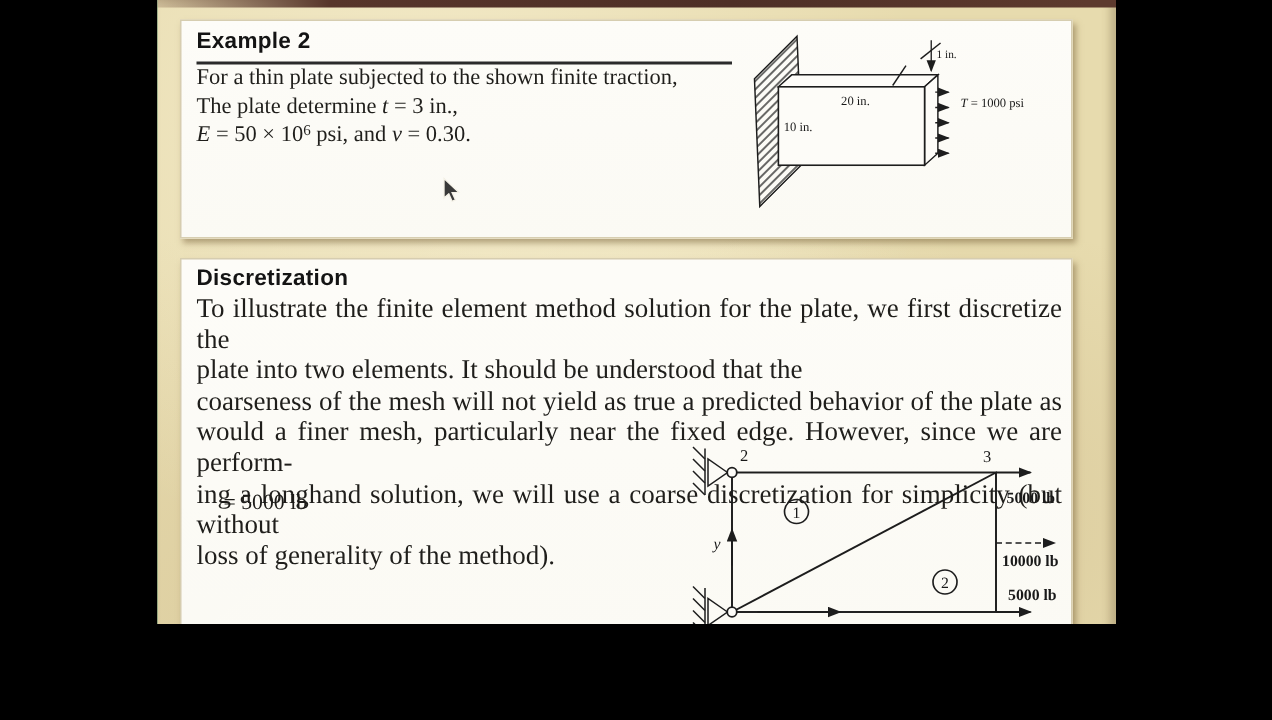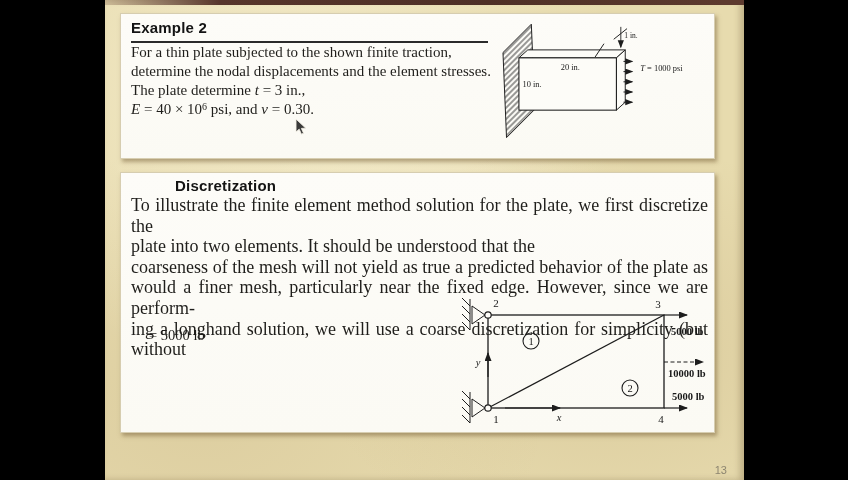--- a/index.html
+++ b/index.html
@@ -1,16 +1,16 @@
 <!DOCTYPE html>
 <html><head>
 <meta charset="utf-8">
 <style>
   html,body{margin:0;padding:0;background:#000;}
-  .stage{position:relative;width:848px;height:480px;background:#86efac;overflow:hidden;
+  .stage{position:relative;width:848px;height:416px;background:#86efac;overflow:hidden;
          font-family:"Liberation Serif",serif;}
   .letterbox{position:absolute;top:0;height:480px;background:#000;}
   .letterbox.left{left:0;width:105px;}
   .letterbox.right{left:744px;width:104px;}
   .slide{position:absolute;left:105px;top:0;width:639px;height:480px;
          background:
            radial-gradient(ellipse at 28% 18%, rgba(253,247,223,.55), transparent 52%),
            radial-gradient(ellipse at 78% 72%, rgba(168,138,88,.20), transparent 42%),
            radial-gradient(ellipse at 15% 85%, rgba(168,138,88,.16), transparent 45%),
            radial-gradient(ellipse at 55% 45%, rgba(255,250,230,.25), transparent 40%),
@@ -20,21 +20,21 @@
             background:linear-gradient(90deg, rgba(120,84,62,.25), #57352b 18%, #4e2f26 60%, #5d3a2e 97%);}
   .panel{position:absolute;left:15px;width:595px;
          background:linear-gradient(180deg,#fdfcf8,#fbfaf4);
          box-shadow:2px 3px 4px rgba(115,92,52,.50);
          border:1px solid rgba(190,175,130,.6);box-sizing:border-box;}
   .panel.example{top:13px;height:146px;}
   .panel.discretization{top:172px;height:261px;}
   .panel-heading{position:absolute;left:10px;font-family:"Liberation Sans",sans-serif;
                  font-weight:bold;font-size:15px;color:#141414;letter-spacing:.2px;}
   .example .panel-heading{top:5px;}
-  .discretization .panel-heading{top:4px;margin-left:44px;}
+  .discretization .panel-heading{top:4px;}
   .heading-rule{position:absolute;left:10px;top:27px;width:357px;height:2px;background:#2b2b2b;}
   .body-text{position:absolute;color:#1f1e1b;}
   .example .body-text{left:10px;top:29px;width:384px;font-size:15px;line-height:19px;}
   .discretization .body-text{left:10px;top:22px;width:577px;font-size:18px;line-height:20.6px;}
   .jline{text-align:justify;text-align-last:justify;}
   .var{font-style:italic;}
   .sup{font-size:10px;vertical-align:4px;line-height:0;}
   .formula{position:absolute;left:13px;top:153px;font-size:14.5px;color:#1c1b18;}
   .formula .row2{margin-left:15px;margin-top:1px;}
   .frac{display:inline-block;vertical-align:-4px;text-align:center;line-height:1;
@@ -56,23 +56,22 @@
   <div class="letterbox right"></div>
 
   <div class="slide">
     <div class="top-band"></div>
 
     <div class="panel example">
       <div class="panel-heading">Example 2</div>
       <div class="heading-rule"></div>
       <div class="body-text">
         <div>For a thin plate subjected to the shown finite traction,</div>
-        <div>determine the nodal displacements and the element stresses.</div>
         <div><span>The plate determine </span><span class="var">t</span><span> = 3 in.,</span></div>
-        <div><span class="var">E</span><span> = 40 × 10</span><span class="sup">6</span><span> psi, and </span><span class="var">v</span><span> = 0.30.</span></div>
+        <div><span class="var">E</span><span> = 50 × 10</span><span class="sup">6</span><span> psi, and </span><span class="var">v</span><span> = 0.30.</span></div>
       </div>
     </div>
 
     <svg class="fig fig-plate" width="230" height="140" viewBox="495 18 230 158" preserveAspectRatio="xMinYMin meet">
       <defs>
         <pattern id="hatch1" patternUnits="userSpaceOnUse" width="4.5" height="4.5" patternTransform="rotate(-45)">
           <path d="M0,2.25 H4.5" stroke="#1d1d1d" stroke-width="1"></path>
         </pattern>
         <marker id="arr1" markerUnits="userSpaceOnUse" markerWidth="10" markerHeight="9" refX="8" refY="3.5" orient="auto">
           <path d="M0,0 L9,3.5 L0,7 Z" fill="#1d1d1d"></path>
@@ -106,20 +105,21 @@
     </svg>
 
     <div class="panel discretization">
       <div class="panel-heading">Discretization</div>
       <div class="body-text">
         <div class="jline">To illustrate the finite element method solution for the plate, we first discretize the</div>
         <div>plate into two elements. It should be understood that the</div>
         <div class="jline">coarseness of the mesh will not yield as true a predicted behavior of the plate as</div>
         <div class="jline">would a finer mesh, particularly near the fixed edge. However, since we are perform-</div>
         <div class="jline">ing a longhand solution, we will use a coarse discretization for simplicity (but without</div>
+        <div>loss of generality of the method).</div>
       </div>
 
       <div class="formula">
         <div class="row2">= 5000 lb</div>
       </div>
     </div>
 
     <svg class="fig fig-mesh" width="280" height="140" viewBox="450 290 280 140" preserveAspectRatio="xMinYMin meet">
       <defs>
         <marker id="arr2" markerUnits="userSpaceOnUse" markerWidth="10" markerHeight="9" refX="8" refY="3.5" orient="auto">

